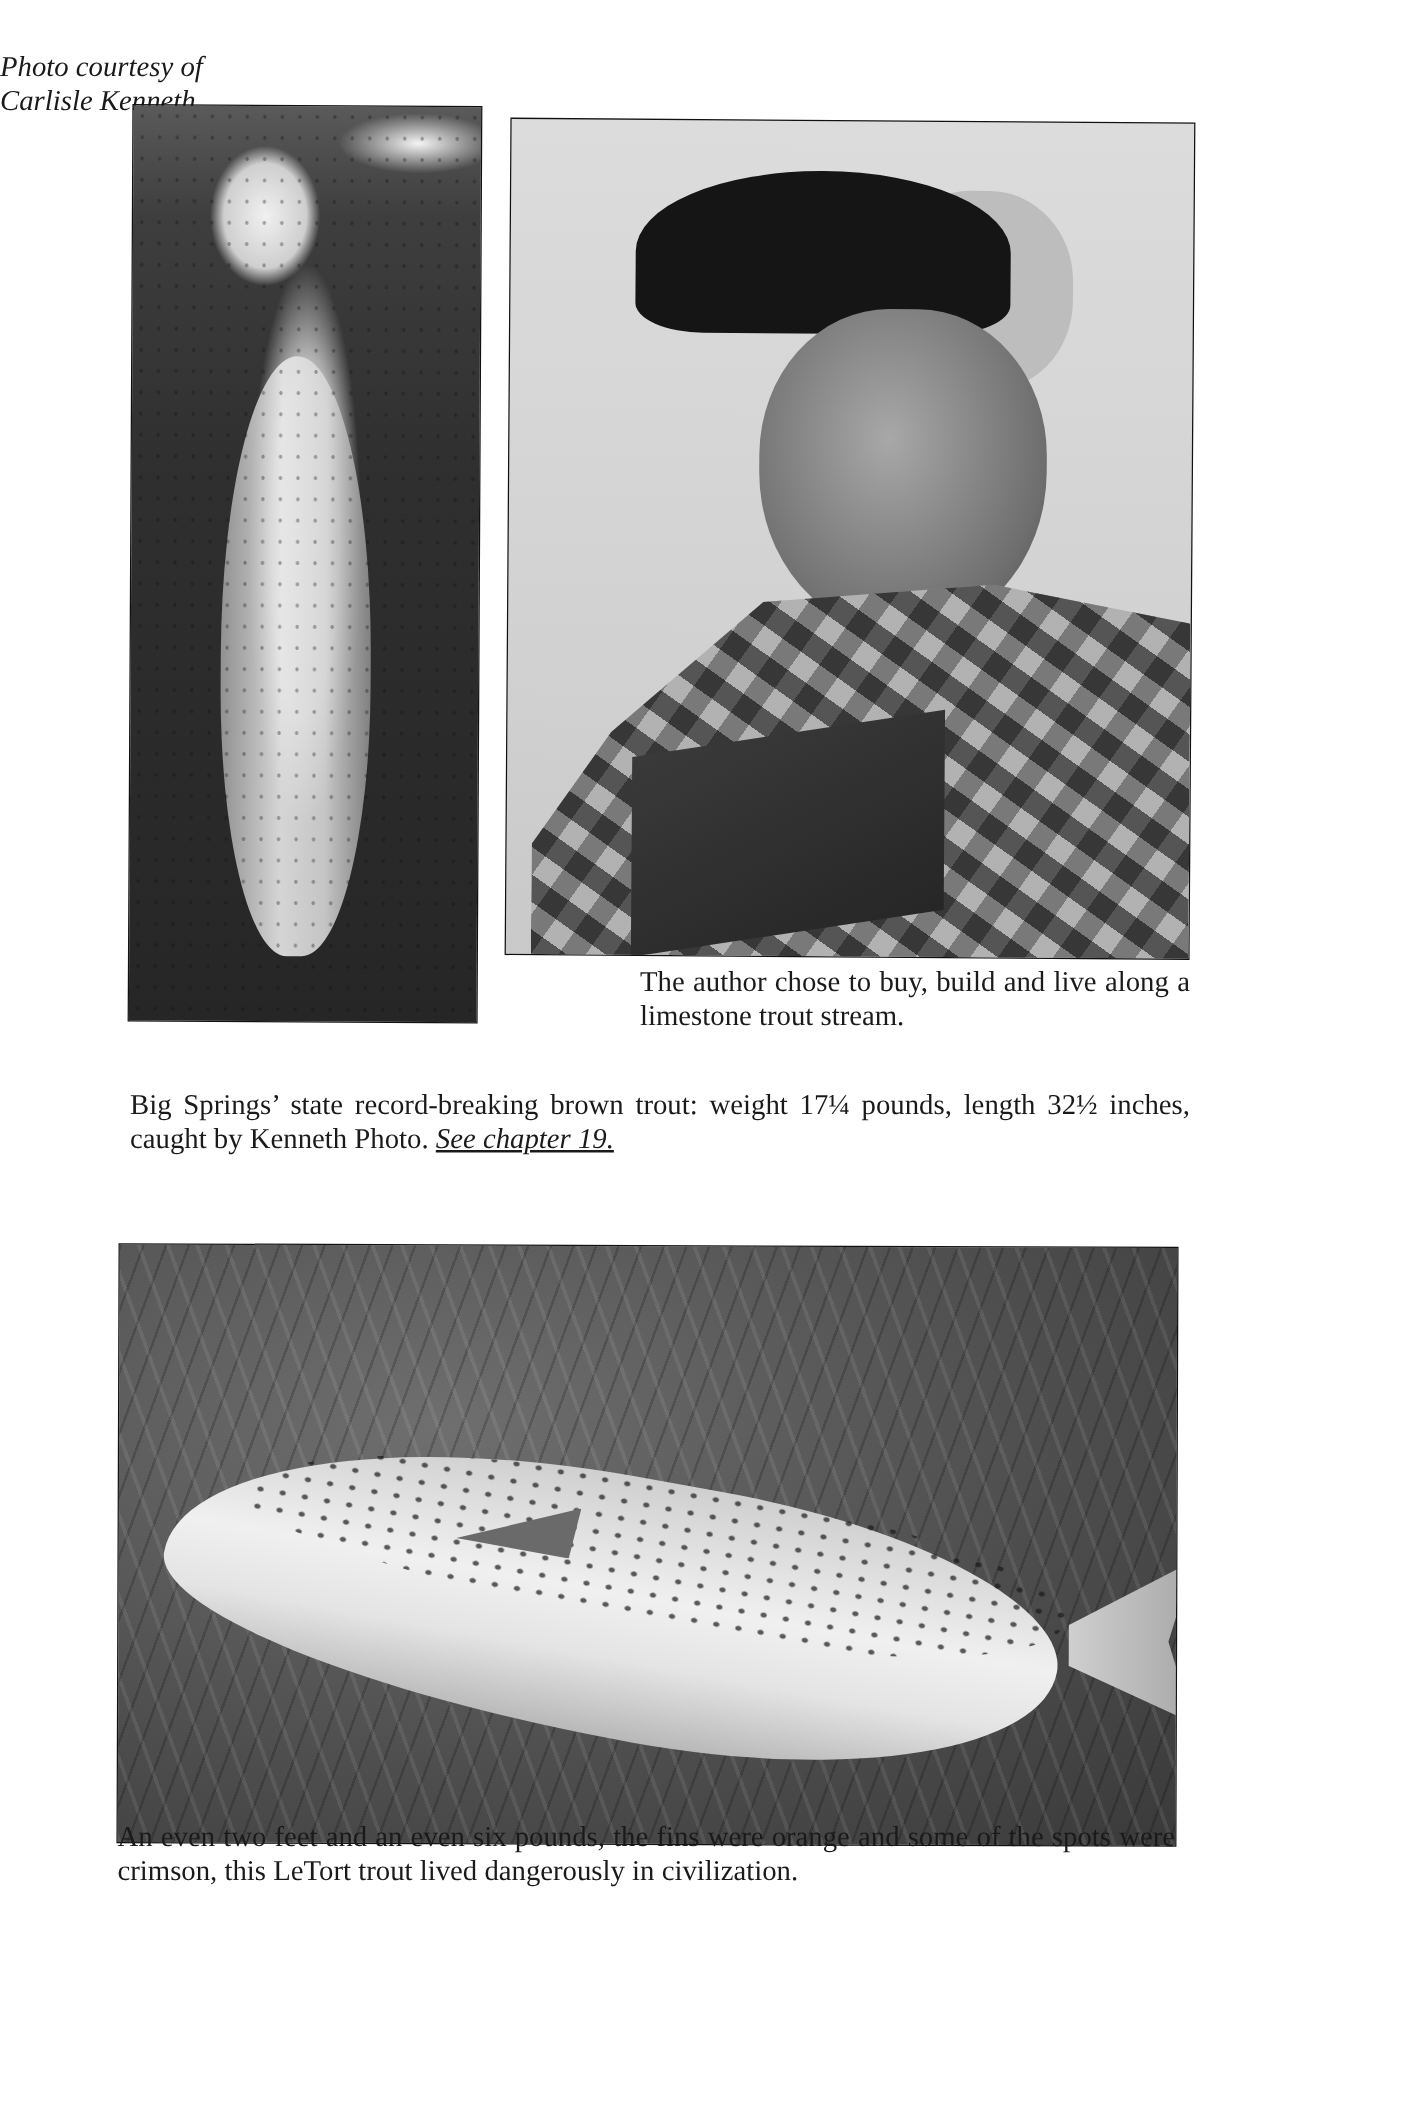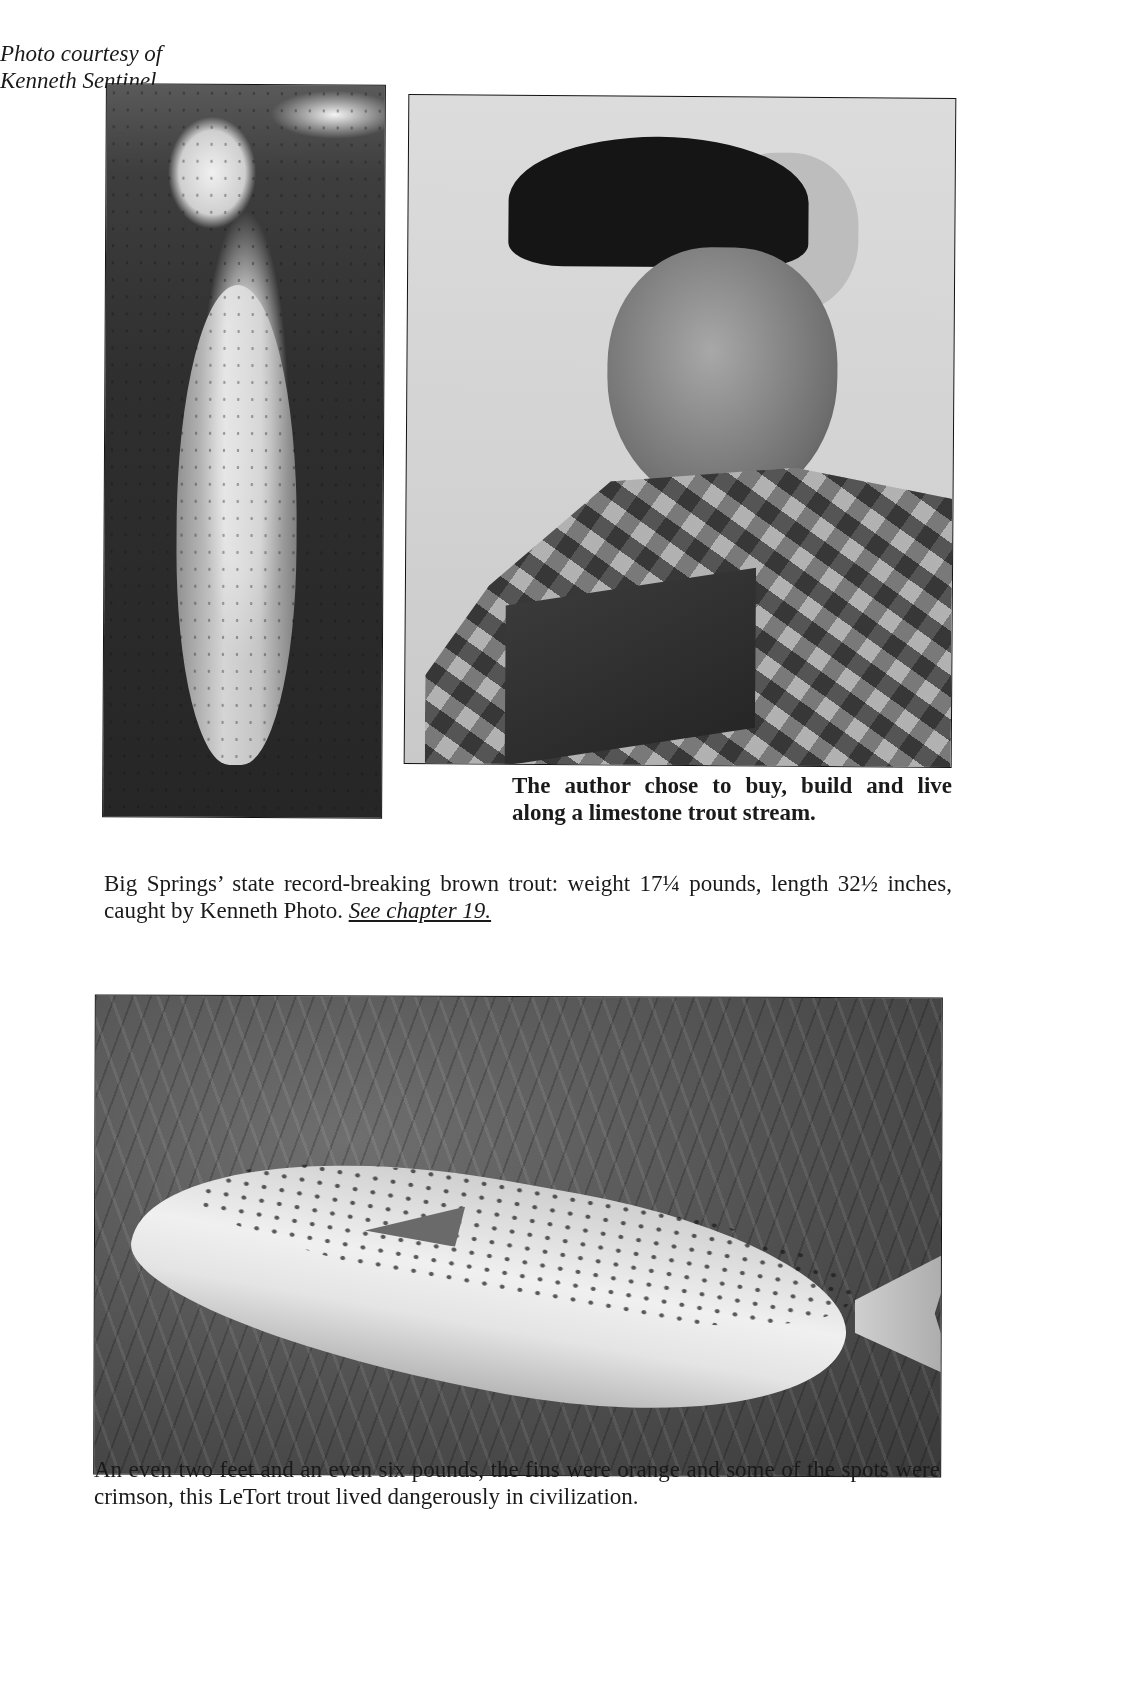--- a/index.html
+++ b/index.html
@@ -57,21 +57,21 @@
       background: linear-gradient(180deg, #cfcfcf 0%, #f0f0f0 45%, #e4e4e4 70%, #b8b8b8 100%);
       transform: rotate(10deg); transform-origin: left center; }
     #photo-letort-trout .fish .spots { position:absolute; inset: 0 0 45% 8%; border-radius: inherit;
       background-image: radial-gradient(#1a1a1a 2px, transparent 3px);
       background-size: 18px 14px; opacity: .7; }
     #photo-letort-trout .tail { position:absolute; left: 760px; top: 250px; width: 100px; height: 130px;
       background: linear-gradient(90deg, #cfcfcf, #a8a8a8); clip-path: polygon(0 40%, 100% 0, 80% 50%, 100% 100%, 0 65%); }
     #photo-letort-trout .fin { position:absolute; left: 270px; top: 210px; width: 100px; height: 40px;
       background: #6a6a6a; clip-path: polygon(0 60%, 100% 0, 90% 100%); }
 
-    #caption-author { left: 512px; top: 772px; width: 440px; font-weight: bold; }
+    #caption-author { left: 512px; top: 772px; width: 440px; }
     #credit { left: 127px; top: 818px; font-style: italic; font-size: 23px; line-height: 27px; margin-top: 40px; }
     #caption-record { left: 104px; top: 870px; width: 848px; }
     #caption-letort { left: 94px; top: 1456px; width: 846px; }
     #caption-letort .first { text-indent: 22px; }
   </style>
 </head>
 <body>
 
 <div id="photo-record-trout" class="photo">
   <div class="fish-body"></div>
@@ -83,21 +83,21 @@
   <div class="cap"></div>
   <div class="face"></div>
   <div class="shirt"></div>
   <div class="box"></div>
 </div>
 
 <div id="caption-author" class="caption">The author chose to buy, build and live along a limestone trout stream.</div>
 
 <div id="credit">
   <div>Photo courtesy of</div>
-  <div>Kenneth Sentinel</div>
+  <div>Carlisle Kenneth</div>
 </div>
 
 <div id="caption-record" class="caption">
   <span>Big Springs’ state record-breaking brown trout: weight 17¼ pounds, length 32½ inches, caught by Kenneth Photo.</span>
   <span class="italic">See chapter 19.</span>
 </div>
 
 <div id="photo-letort-trout" class="photo">
   <div class="fish">
       <div class="spots"></div>

